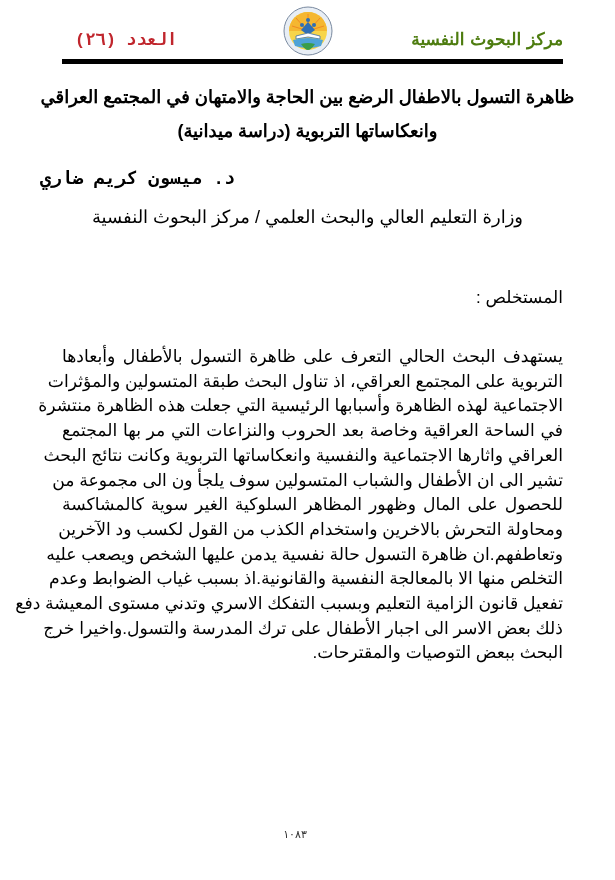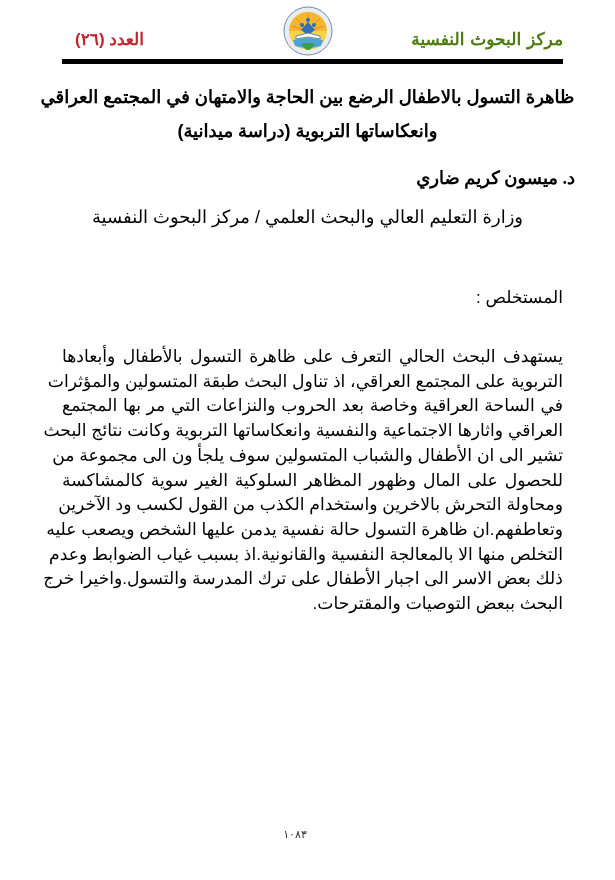--- a/index.html
+++ b/index.html
@@ -1,25 +1,25 @@
 <!DOCTYPE html>
 <html><head>
 <meta charset="utf-8">
 <style>
   html, body { margin:0; padding:0; background:#ffffff; }
   body { width:615px; height:880px; position:relative; overflow:hidden; font-family:"DejaVu Sans", sans-serif; color:#000; }
   .header { position:absolute; top:0; left:0; width:615px; height:70px; }
   .hdr-right { position:absolute; right:52px; top:29px; font-family:"DejaVu Serif", serif; font-size:17px; font-weight:bold; color:#4d7c0f; direction:rtl; }
-  .hdr-left { position:absolute; left:75px; top:29px; font-family:Liberation Sans, sans-serif; font-size:17px; font-weight:bold; color:#c0262d; direction:rtl; }
+  .hdr-left { position:absolute; left:75px; top:29px; font-family:Liberation Mono, monospace; font-size:17px; font-weight:bold; color:#c0262d; direction:rtl; }
   .logo { position:absolute; left:283px; top:6px; width:50px; height:50px; }
   .rule { position:absolute; left:62px; top:59px; width:501px; height:5px; background:#000; }
   .title { position:absolute; left:40px; width:535px; text-align:center; direction:rtl; font-family:"Liberation Sans", sans-serif; font-weight:bold; font-size:18px; }
   .t1 { top:86px; }
   .t2 { top:120px; }
-  .author { position:absolute; left:40px; width:535px; top:167px; text-align:right; direction:rtl; font-family:Liberation Serif, serif; font-weight:bold; font-size:18px; }
+  .author { position:absolute; left:40px; width:535px; top:167px; text-align:left; direction:rtl; font-family:Liberation Mono, monospace; font-weight:bold; font-size:18px; }
   .affil { position:absolute; left:40px; width:535px; top:206px; text-align:center; direction:rtl; font-family:"Liberation Sans", sans-serif; font-weight:normal; font-size:18px; }
   .abs-label { position:absolute; right:52px; top:287px; direction:rtl; font-family:"Liberation Sans", sans-serif; font-size:17px; }
   .abstract { position:absolute; left:62px; width:501px; top:319px; direction:rtl; text-align:justify; text-align-last:right; font-family:"Liberation Sans", sans-serif; font-size:17.2px; line-height:24.7px;margin-top:25px; }
   .abstract .ln { display:block; text-align:justify; text-align-last:justify; white-space:nowrap; }
   .abstract .ln.last { text-align-last:right; }
   .page-num { position:absolute; left:0; width:590px; top:828px; text-align:center; font-family:"DejaVu Sans", sans-serif; font-size:11px; color:#333; }
 </style>
 </head>
 <body>
 
@@ -53,24 +53,26 @@
 <div class="title t1">ظاهرة التسول بالاطفال الرضع بين الحاجة والامتهان في المجتمع العراقي</div>
 <div class="title t2">وانعكاساتها التربوية (دراسة ميدانية)</div>
 <div class="author">د. ميسون كريم ضاري</div>
 <div class="affil">وزارة التعليم العالي والبحث العلمي / مركز البحوث النفسية</div>
 
 <div class="abs-label">المستخلص :</div>
 
 <div class="abstract">
   <span class="ln">يستهدف البحث الحالي التعرف على ظاهرة التسول بالأطفال وأبعادها</span>
   <span class="ln">التربوية على المجتمع العراقي، اذ تناول البحث طبقة المتسولين والمؤثرات</span>
+  <span class="ln">الاجتماعية لهذه الظاهرة وأسبابها الرئيسية التي جعلت هذه الظاهرة منتشرة</span>
   <span class="ln">في الساحة العراقية وخاصة بعد الحروب والنزاعات التي مر بها المجتمع</span>
   <span class="ln">العراقي واثارها الاجتماعية والنفسية وانعكاساتها التربوية وكانت نتائج البحث</span>
   <span class="ln">تشير الى ان الأطفال والشباب المتسولين سوف يلجأ ون الى مجموعة من</span>
   <span class="ln">للحصول على المال وظهور المظاهر السلوكية الغير سوية كالمشاكسة</span>
   <span class="ln">ومحاولة التحرش بالاخرين واستخدام الكذب من القول لكسب ود الآخرين</span>
   <span class="ln">وتعاطفهم.ان ظاهرة التسول حالة نفسية يدمن عليها الشخص ويصعب عليه</span>
   <span class="ln">التخلص منها الا بالمعالجة النفسية والقانونية.اذ بسبب غياب الضوابط وعدم</span>
+  <span class="ln">تفعيل قانون الزامية التعليم وبسبب التفكك الاسري وتدني مستوى المعيشة دفع</span>
   <span class="ln">ذلك بعض الاسر الى اجبار الأطفال على ترك المدرسة والتسول.واخيرا خرج</span>
   <span class="ln last">البحث ببعض التوصيات والمقترحات.</span>
 </div>
 
 <div class="page-num">١٠٨٣</div>
 
 </body></html>

